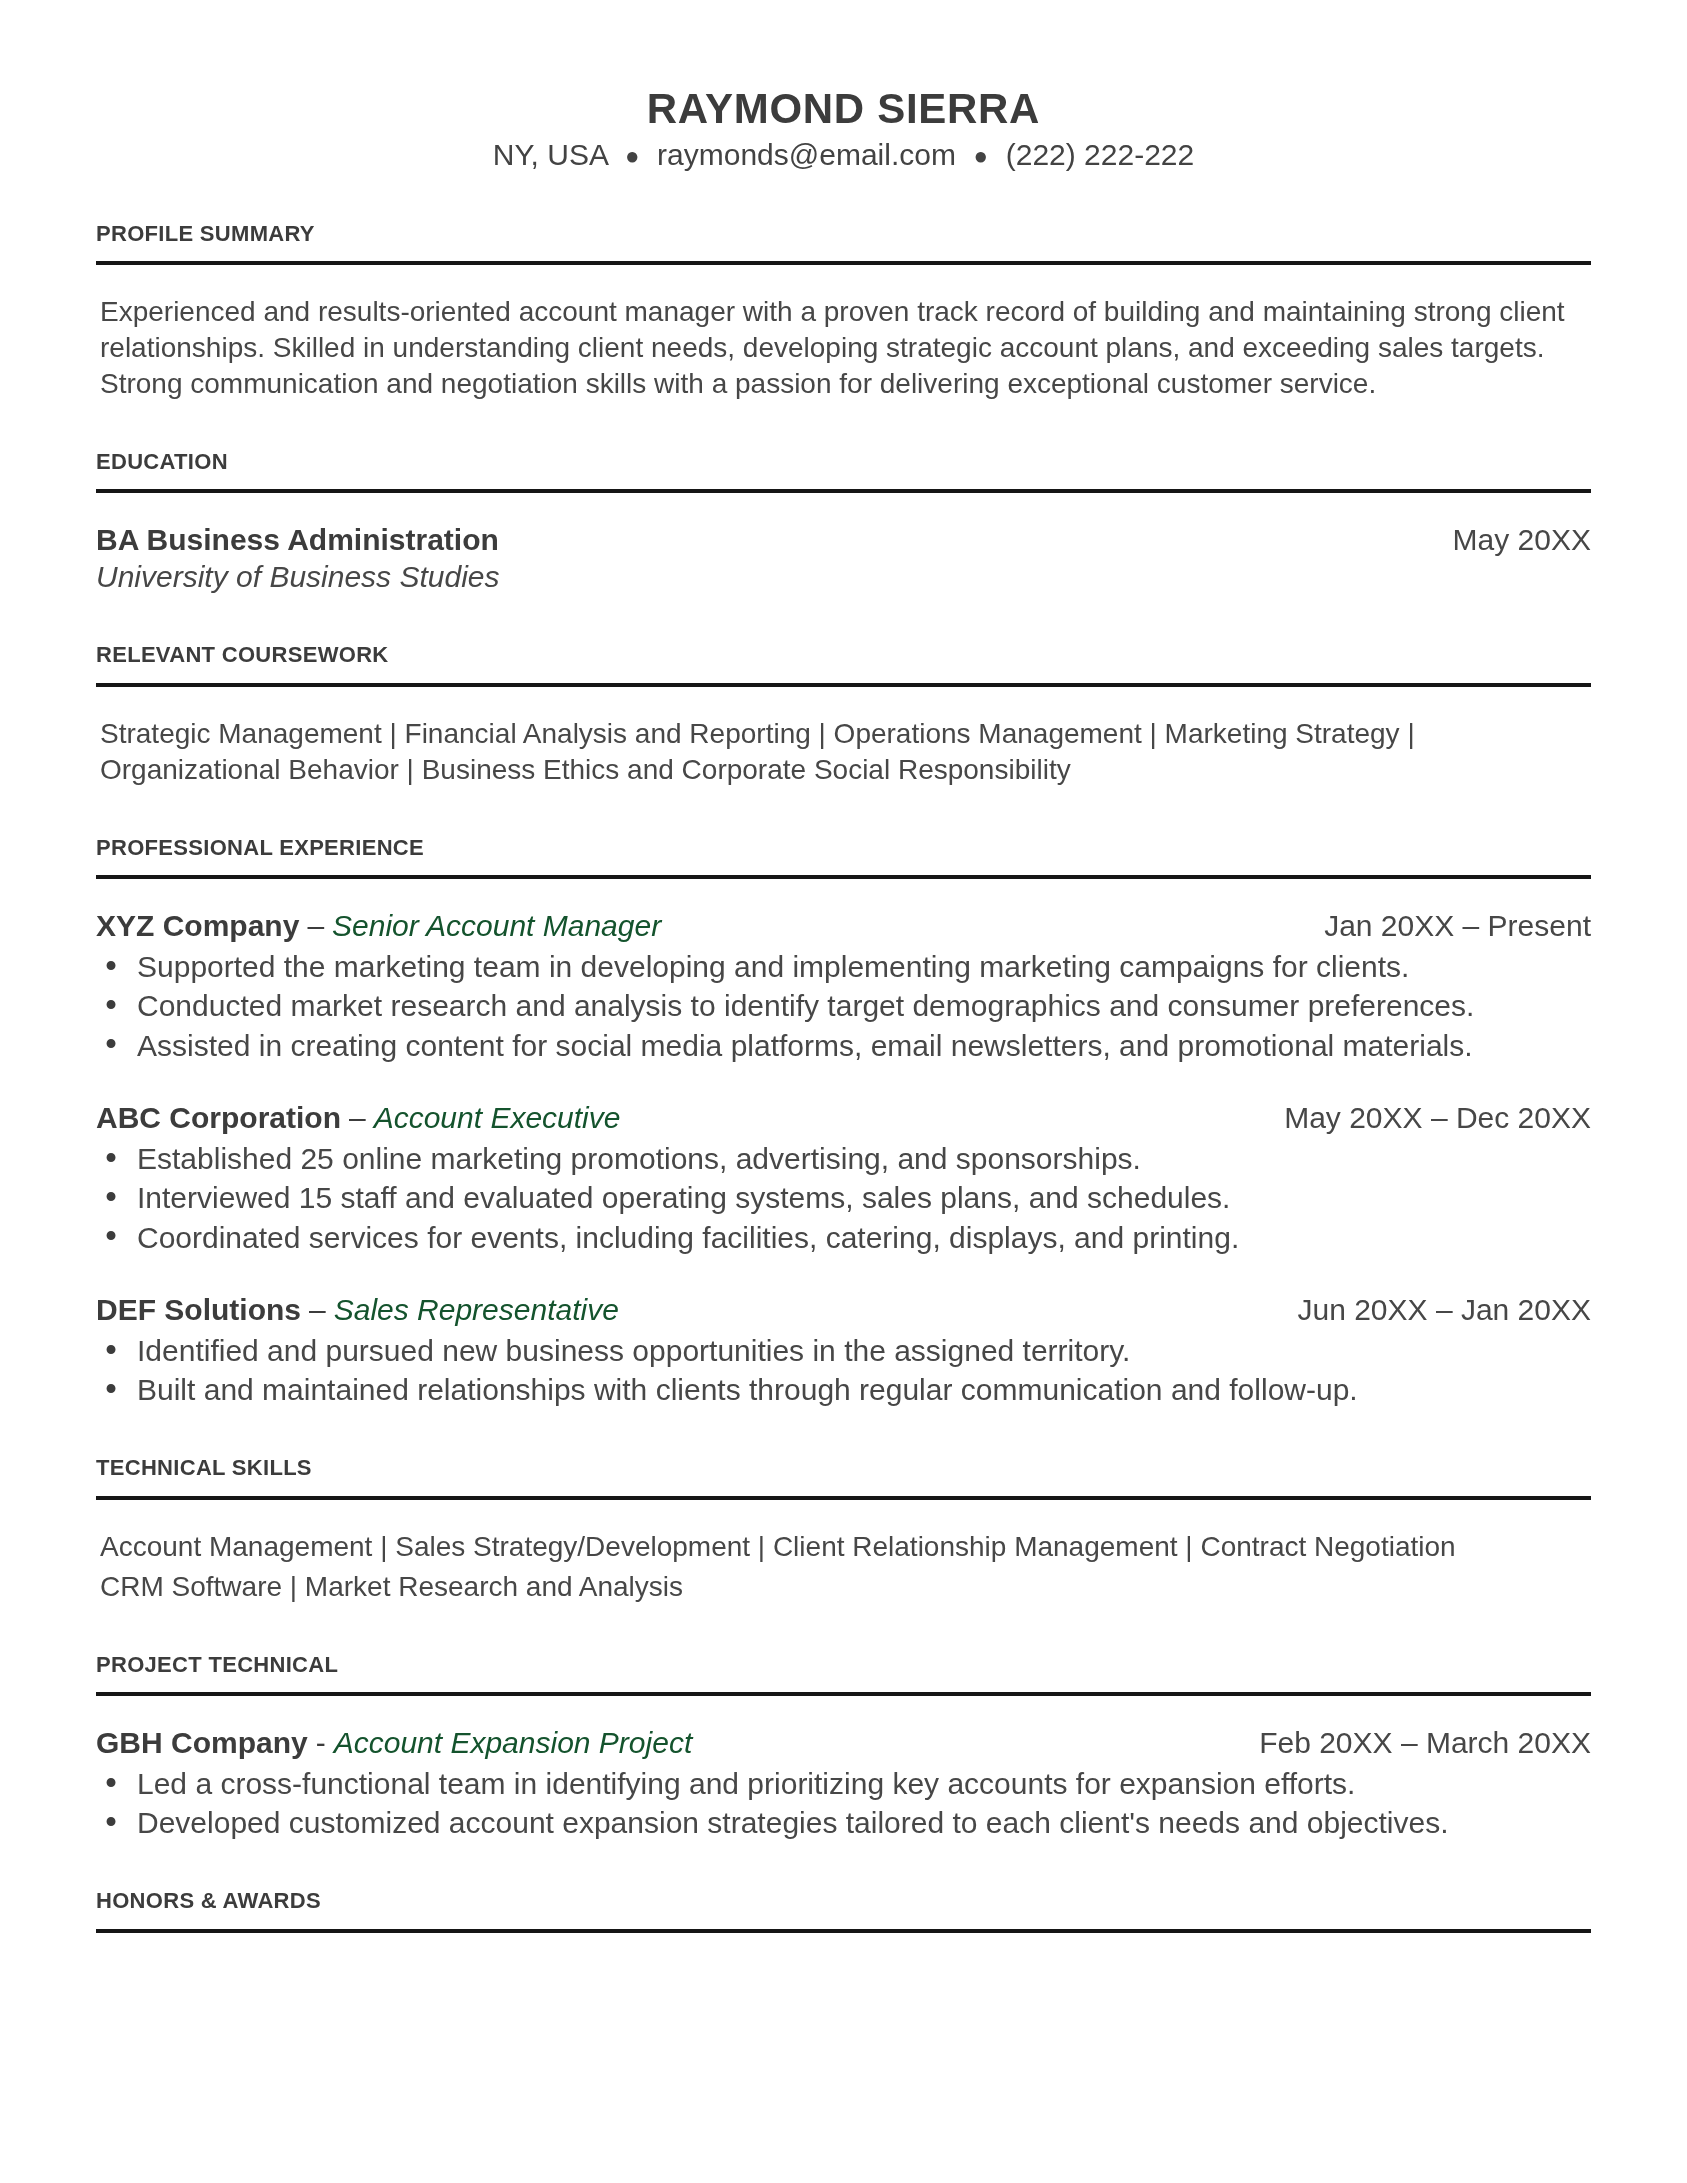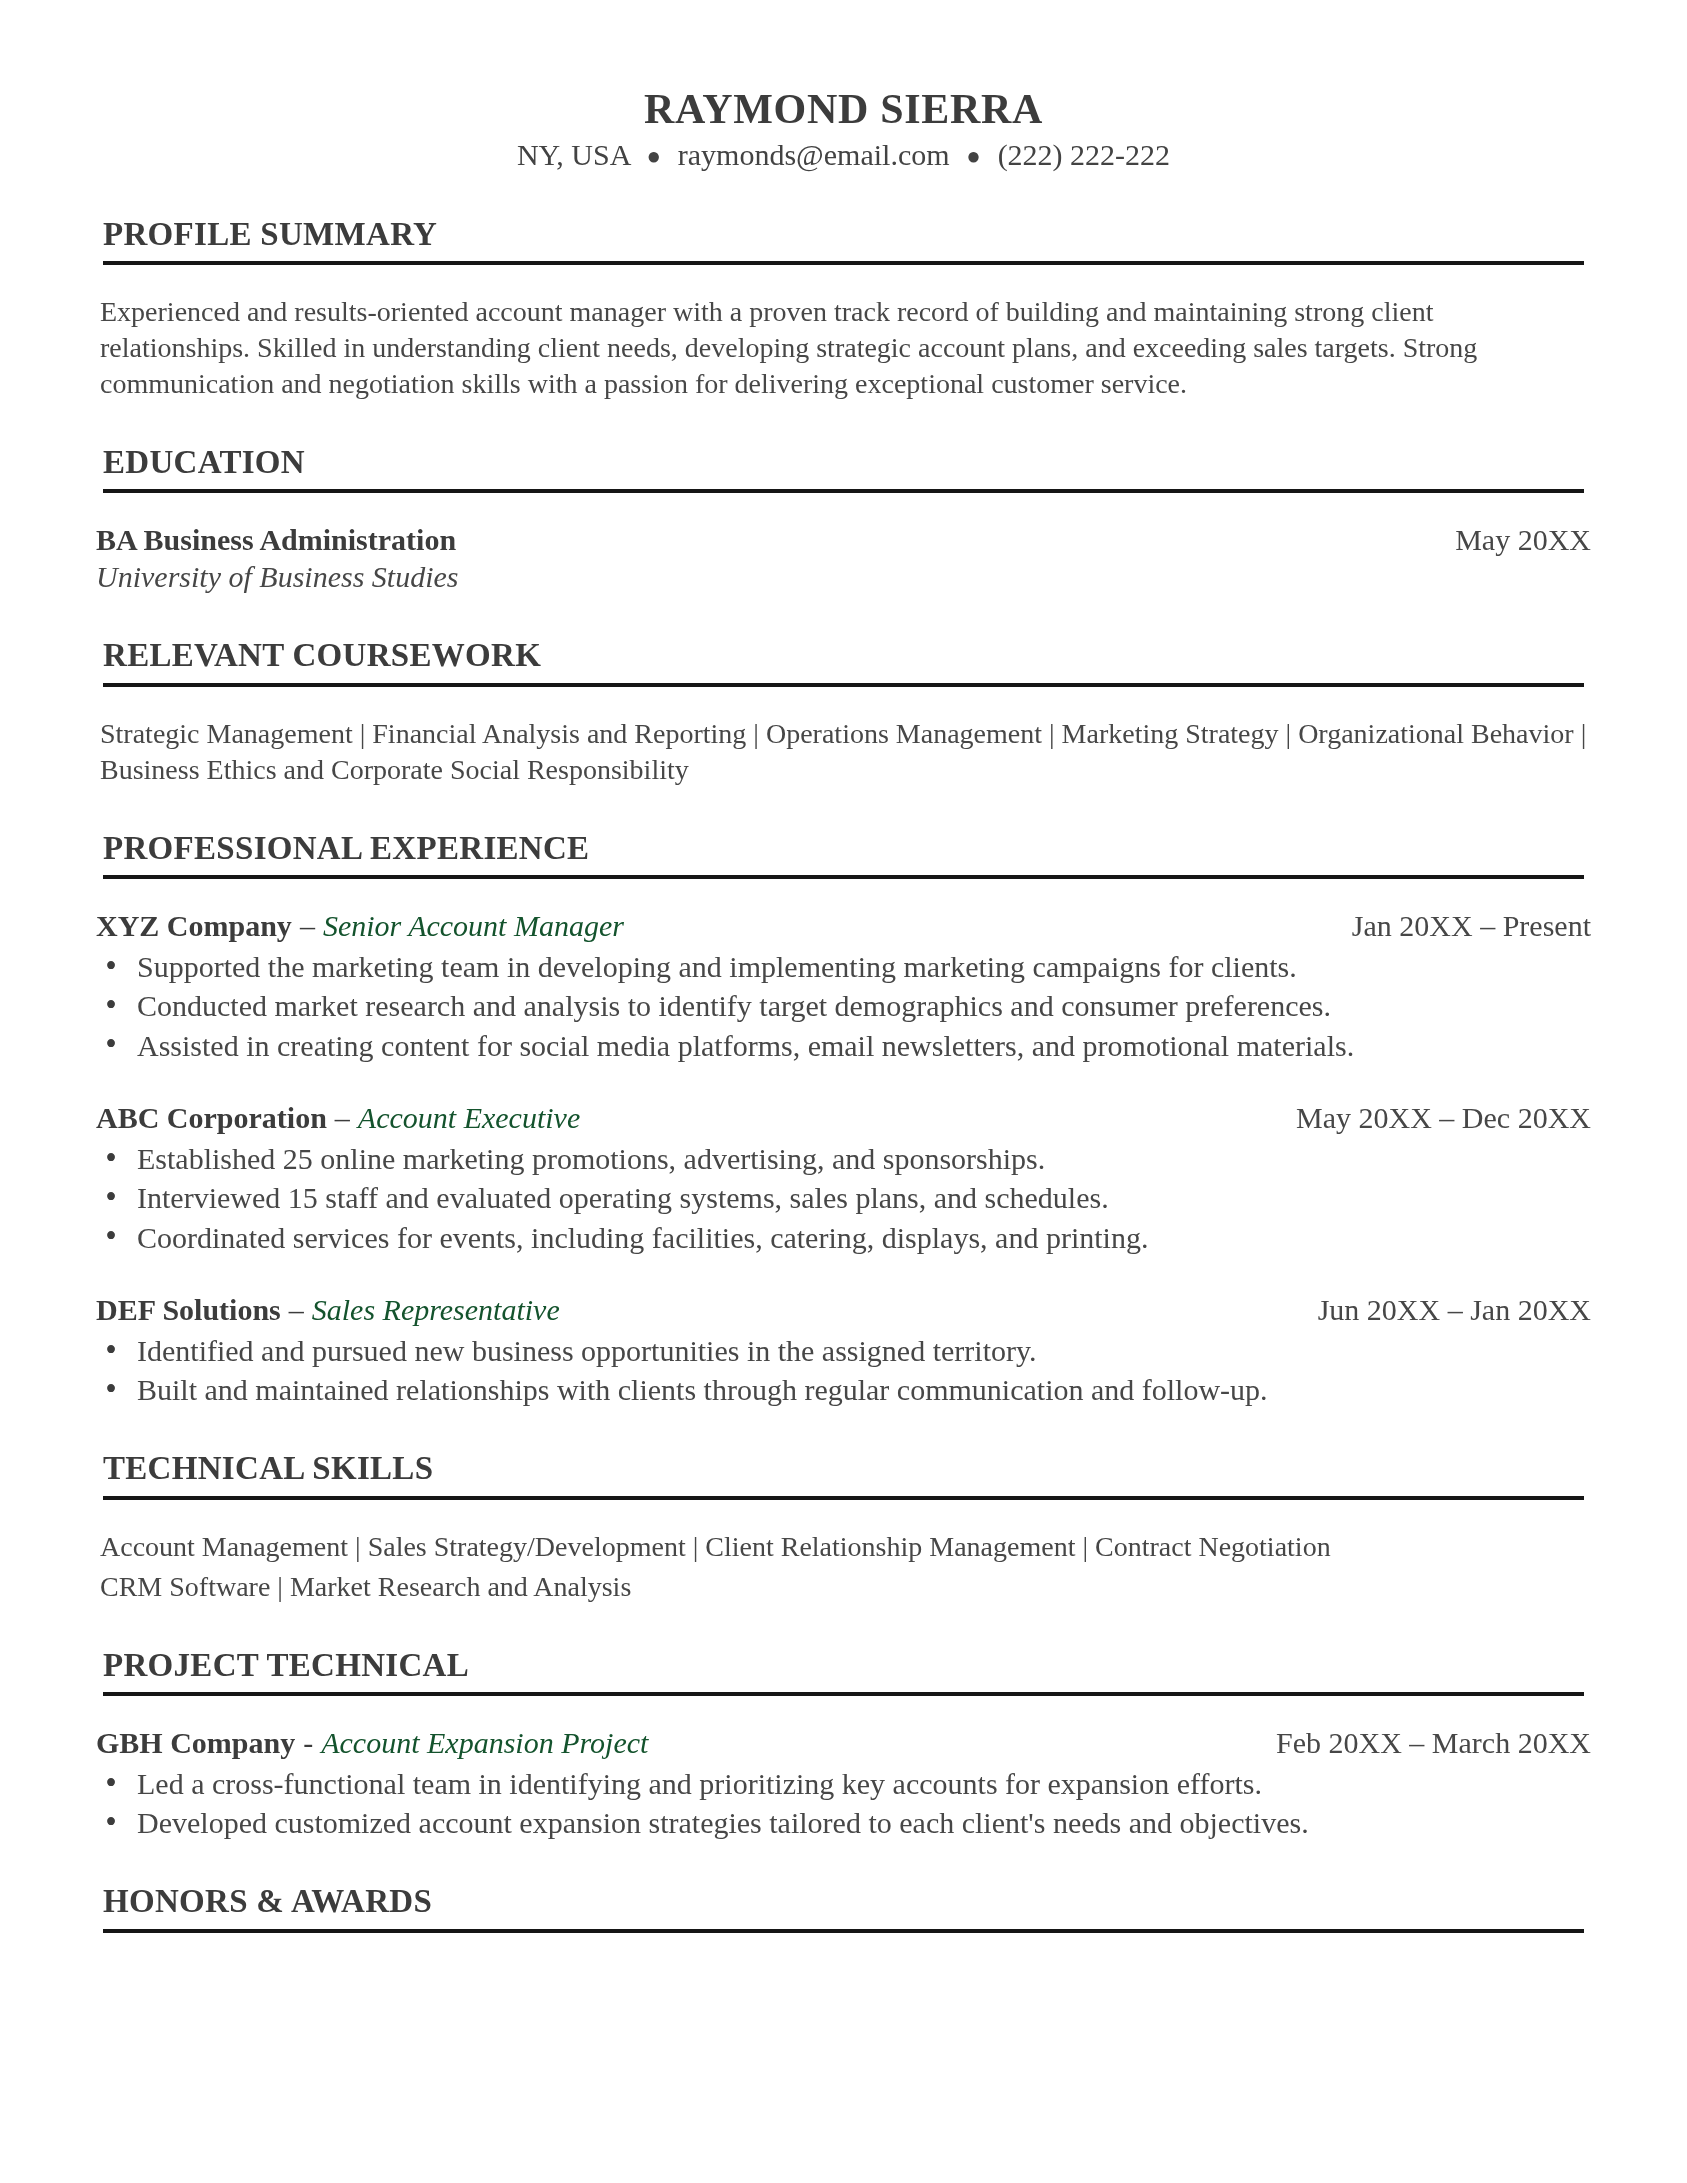--- a/index.html
+++ b/index.html
@@ -8,21 +8,21 @@
     background: #ffffff;
     width: 1687px;
     height: 2183px;
     overflow: hidden;
   }
   .page {
     box-sizing: border-box;
     width: 1687px;
     height: 1633px;
     padding: 85px 96px 8px 96px;
-    font-family: Liberation Serif, serif;
+    font-family: Liberation Sans, sans-serif;
     color: #454545;
   }
 
   
   .header { text-align: center; }
   .name {
     font-size: 42px;
     font-weight: bold;
     line-height: 48px;
     color: #3c3c3c;
@@ -38,22 +38,22 @@
   .contact .dot-separator {
     display: inline-block;
     margin: 0 9.3px;
     font-size: 24px;
     vertical-align: 1.3px;
   }
 
   
   section { margin-top: 42px; }
   h2.sec-h {
-    margin: 7px;
-    font-size: 33px;
+    margin: 0;
+    font-size: 22px;
     line-height: 36px;
     font-weight: bold;
     color: #3c3c3c;
     letter-spacing: 0.3px;
     padding-bottom: 9.3px;
     border-bottom: 4px solid #161616;
   }
   .sec-body { margin-top: 29px; }
 
   .body-text {

